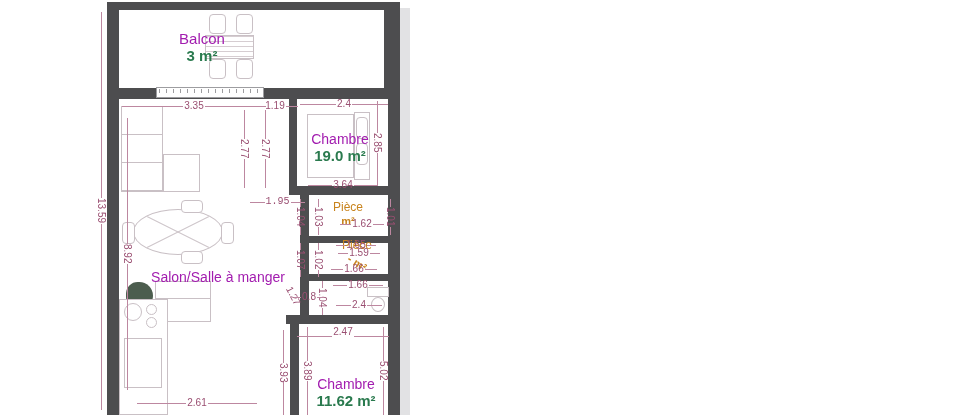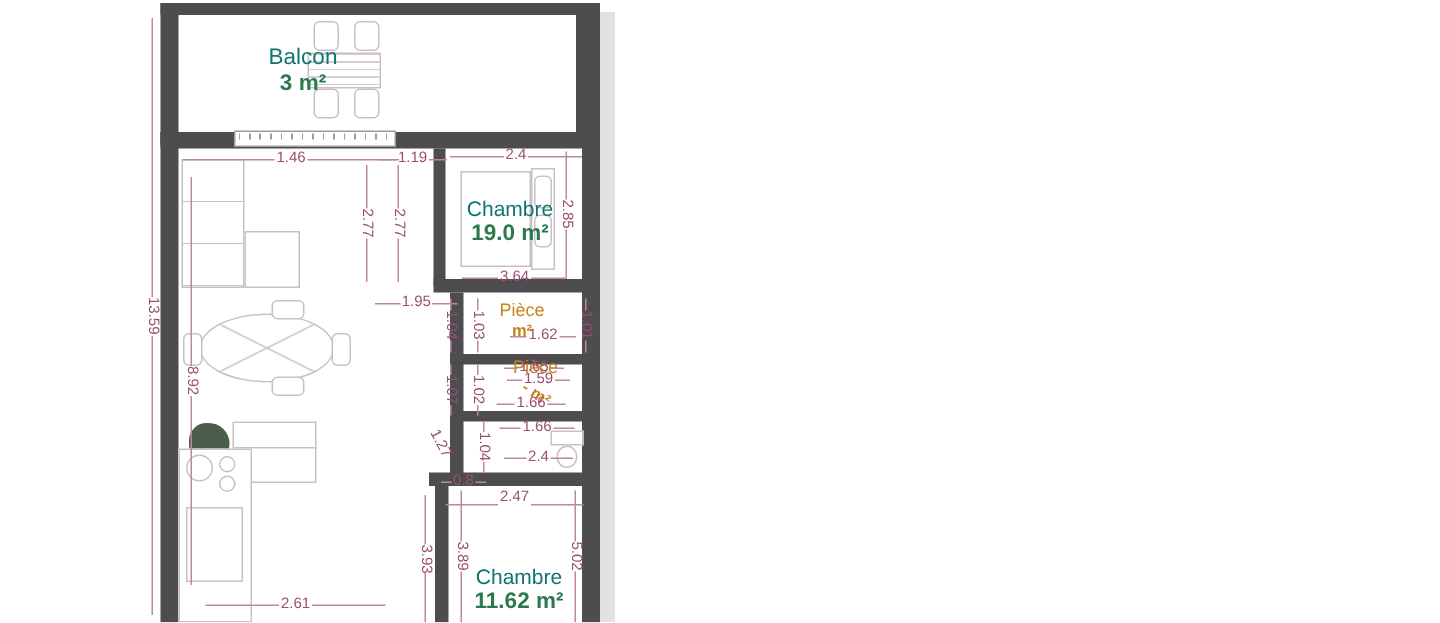--- a/index.html
+++ b/index.html
@@ -13,21 +13,21 @@
        color:#9a4e71;font-size:10px;line-height:1;pointer-events:none;}
   .dim.h{height:12px;flex-direction:row;}
   .dim.h .ln{flex:1;height:0;border-top:1px solid #bd87a0;min-width:2px;}
   .dim.v{width:12px;flex-direction:column;}
   .dim.v .ln{flex:1;width:0;border-left:1px solid #bd87a0;min-height:2px;}
   .dim.v span{writing-mode:vertical-rl;}
   .dim span{white-space:nowrap;padding:0 1px;background:transparent;}
   .dim.d{height:12px;}
   
   .room-label{position:absolute;transform:translate(-50%,-50%);text-align:center;line-height:1.15;white-space:nowrap;}
-  .room-name{color:#0f766e;font-size:14px;}
+  .room-name{color:#a21caf;font-size:14px;}
   .room-area{color:#2a7a4e;font-size:15px;font-weight:bold;}
   .balcon .room-name{font-size:15px;}
   .piece .room-name{color:#c8831c;font-size:12px;}
   .piece .room-area{color:#c8831c;font-size:11px;font-weight:bold;}
   .piece .rot{display:inline-block;transform:rotate(33deg);}
   
   .f{position:absolute;border:1px solid #c9c0c5;background:#ffffff;box-sizing:border-box;}
   .round{border-radius:4px;}
   .table-stripes{background:repeating-linear-gradient(180deg,#d6cdd1 0 1px,#ffffff 1px 5px);}
   .ellipse{border-radius:50%;background:transparent;overflow:hidden;}
@@ -104,38 +104,39 @@
 
     <div class="room-label balcon" style="left:202px;top:47px;">
       <div class="room-name">Balcon</div>
       <div class="room-area">3 m²</div>
     </div>
     <div class="room-label" style="left:340px;top:148px;">
       <div class="room-name">Chambre</div>
       <div class="room-area">19.0 m²</div>
     </div>
     <div class="room-label" style="left:218px;top:277px;">
+      <div class="room-name">Salon/Salle à manger</div>
     </div>
     <div class="room-label piece" style="left:348px;top:214px;">
       <div class="room-name">Pièce</div>
       <div class="room-area">m²</div>
     </div>
     <div class="room-label piece" style="left:357px;top:255px;">
       <div class="room-name">Pièce</div>
       <div class="room-area rot">- m²</div>
     </div>
     <div class="room-label" style="left:346px;top:393px;">
       <div class="room-name">Chambre</div>
       <div class="room-area">11.62 m²</div>
     </div>
 
     <div>
         <div class="dim h" style="left: 122px; top: 100px; width: 144px;">
           <i class="ln"></i>
-          <span>1.46</span>
+          <span>3.35</span>
           <i class="ln"></i>
         </div>
         <div class="dim h" style="left: 252px; top: 100px; width: 46px;">
           <i class="ln"></i>
           <span>1.19</span>
           <i class="ln"></i>
         </div>
         <div class="dim h" style="left: 300px; top: 98px; width: 88px;">
           <i class="ln"></i>
           <span>2.4</span>
@@ -154,21 +155,21 @@
         <div class="dim v" style="left: 371px; top: 101px; height: 84px;">
           <i class="ln"></i>
           <span>2.85</span>
           <i class="ln"></i>
         </div>
         <div class="dim h" style="left: 308px; top: 179px; width: 70px;">
           <i class="ln"></i>
           <span>3.64</span>
           <i class="ln"></i>
         </div>
-        <div class="dim h" style="left: 250px; top: 196px; width: 55px;">
+        <div class="dim h" style="left: 250px; top: 196px; width: 55px; font-family: Liberation Mono, monospace;">
           <i class="ln"></i>
           <span>1.95</span>
           <i class="ln"></i>
         </div>
         <div class="dim v" style="left: 95px; top: 12px; height: 398px;">
           <i class="ln"></i>
           <span>13.59</span>
           <i class="ln"></i>
         </div>
         <div class="dim v" style="left: 121px; top: 118px; height: 272px;">
@@ -232,21 +233,21 @@
           <i class="ln"></i>
         </div>
         <div class="dim v" style="left: 316px; top: 281px; height: 34px;">
           <i class="ln"></i>
           <span>1.04</span>
           <i class="ln"></i>
         </div>
         <div class="dim d" style="left: 278px; top: 290px; width: 30px; transform: rotate(62deg);">
           <span>1.27</span>
         </div>
-        <div class="dim h" style="left: 294px; top: 315px; width: 30px;">
+        <div class="dim h" style="left: 294px; top: 291px; width: 30px;">
           <i class="ln"></i>
           <span>0.8</span>
           <i class="ln"></i>
         </div>
         <div class="dim h" style="left: 297px; top: 325px; width: 92px; align-items: flex-end;">
           <i class="ln"></i>
           <span>2.47</span>
           <i class="ln"></i>
         </div>
         <div class="dim v" style="left: 377px; top: 327px; height: 88px;">

